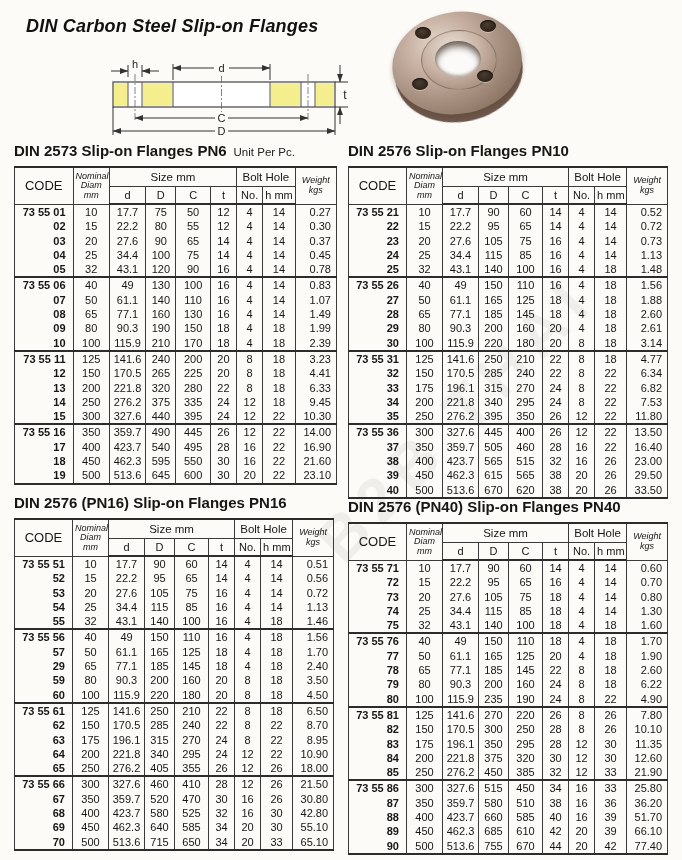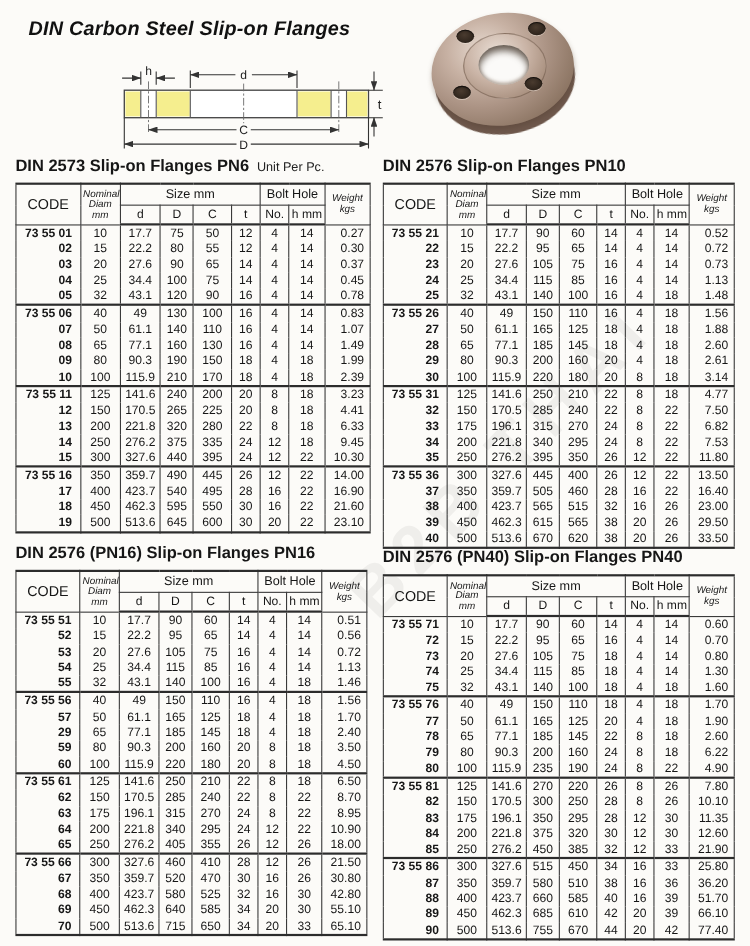--- a/index.html
+++ b/index.html
@@ -555,21 +555,21 @@
         </tr>
         <tr>
           <td class="code">32</td>
           <td>150</td>
           <td>170.5</td>
           <td>285</td>
           <td>240</td>
           <td>22</td>
           <td>8</td>
           <td>22</td>
-          <td>7.50</td>
+          <td>6.34</td>
         </tr>
         <tr>
           <td class="code">33</td>
           <td>175</td>
           <td>196.1</td>
           <td>315</td>
           <td>270</td>
           <td>24</td>
           <td>8</td>
           <td>22</td>

